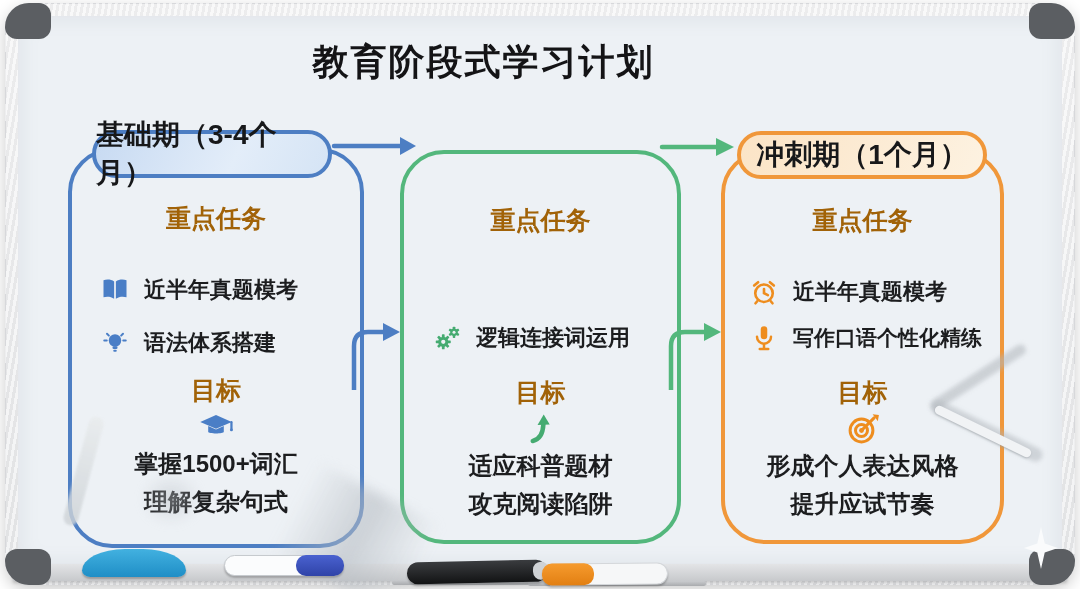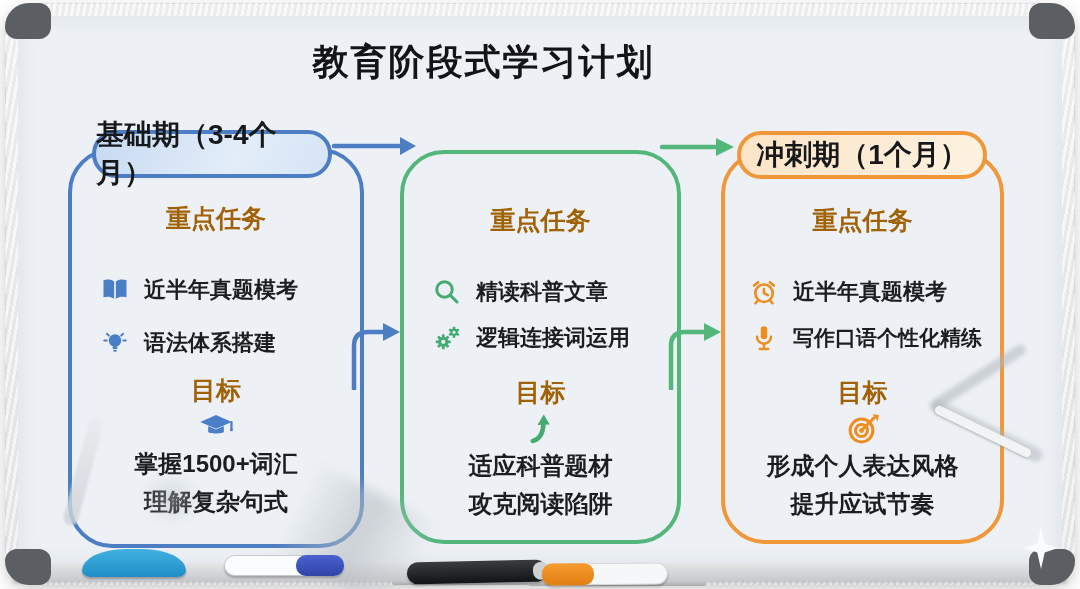--- a/index.html
+++ b/index.html
@@ -128,29 +128,20 @@
         <path d="M22.3 8.8 V13" stroke="currentColor" stroke-width="1.5" stroke-linecap="round" fill="none"></path>
         <circle cx="22.3" cy="13.8" r="1"></circle>
       </svg>
       </div>
     <div class="gline" style="top:296px;">掌握1500+词汇</div>
     <div class="gline" style="top:334px;">理解复杂句式</div>
   </div>
 
   <div class="col-body col-i" style="left:400px;top:150px;width:273px;height:386px;">
     <div class="sec-h" style="top:50px;">重点任务</div>
-    <div class="task" style="top:119px;">
-      <span class="ticon">
-        <svg viewBox="0 0 24 24" fill="none" stroke="currentColor" stroke-width="2.4" stroke-linecap="round">
-          <circle cx="10" cy="10" r="6.2"></circle>
-            <line x1="14.7" y1="14.7" x2="20" y2="20"></line>
-        </svg>
-        </span>
-      <span class="tlabel">精读科普文章</span>
-    </div>
     <div class="task" style="top:165px;text-align:center;">
       <span class="ticon">
         <svg viewBox="0 0 24 24" fill="currentColor">
           <g transform="translate(9,15)">
             <g>
               <rect x="-1.1" y="-6" width="2.2" height="2.8" rx=".5"></rect>
               <rect x="-1.1" y="-6" width="2.2" height="2.8" rx=".5" transform="rotate(45)"></rect>
               <rect x="-1.1" y="-6" width="2.2" height="2.8" rx=".5" transform="rotate(90)"></rect>
               <rect x="-1.1" y="-6" width="2.2" height="2.8" rx=".5" transform="rotate(135)"></rect>
               <rect x="-1.1" y="-6" width="2.2" height="2.8" rx=".5" transform="rotate(180)"></rect>

